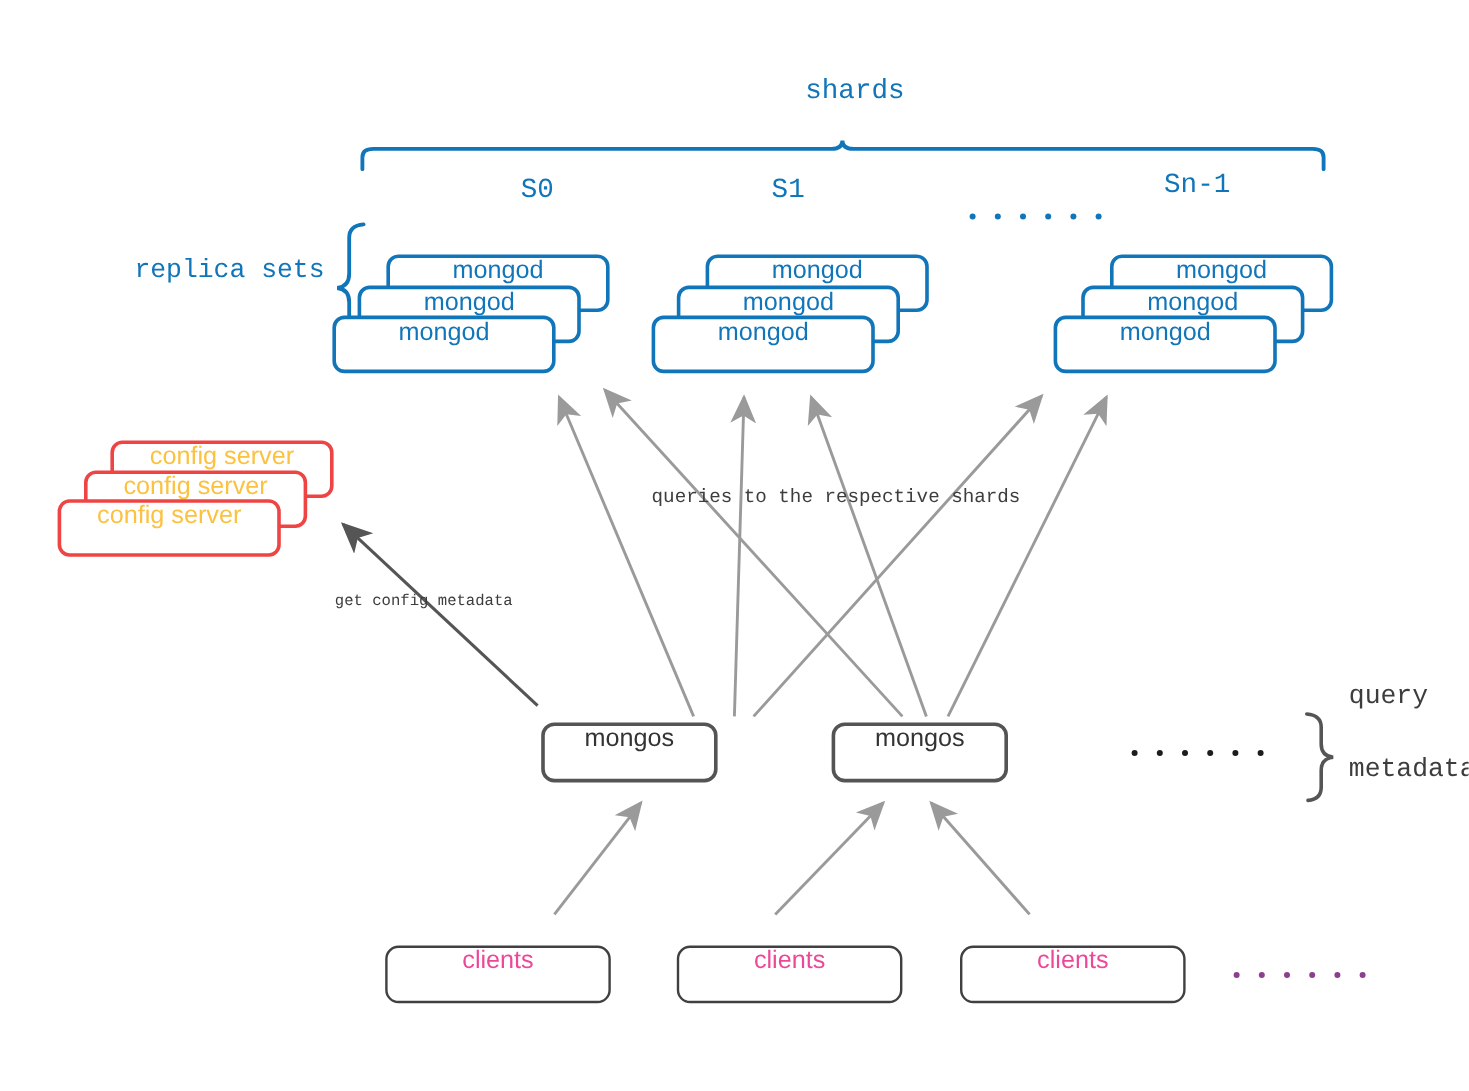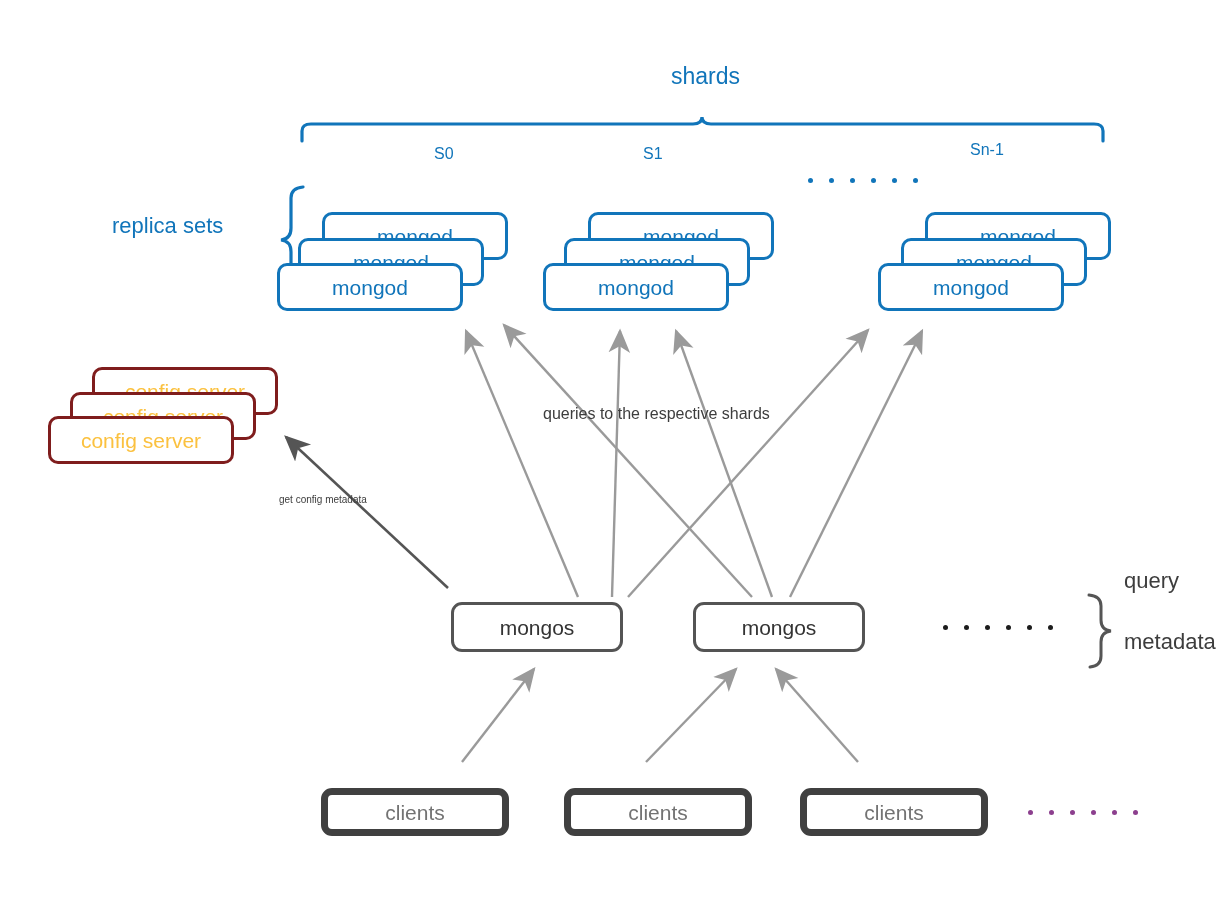--- a/index.html
+++ b/index.html
@@ -25,75 +25,75 @@
     width: 1224px;
     height: 909px;
     pointer-events: none;
   }
 
   
   .node {
     position: absolute;
     box-sizing: border-box;
     display: flex;
-    align-items: center;
     justify-content: center;
     background: #ffffff;
     border-radius: 10px;
     white-space: nowrap;
   }
   .node-label {
     line-height: 1;
   }
 
   .mongod-box {
     width: 186px;
     height: 48px;
     border: 3px solid #1175ba;
     color: #1175ba;
     font-size: 21px;
   }
   .configsrv-box {
     width: 186px;
     height: 48px;
-    border: 3px solid #7f1d1d;
+    border: 3px solid #ef4444;
     color: #fbc13f;
     font-size: 21px;
   }
   .mongos-box {
-    width: 172px;
+    width: 147px;
     height: 50px;
     border: 3px solid #545454;
     border-radius: 11px;
     color: #333333;
     font-size: 21px;
   }
   .clients-box {
     width: 188px;
     height: 48px;
-    border: 7px solid #404040;
+    border: 2px solid #404040;
     border-radius: 11px;
-    color: #737373;
+    color: #ec4899;
     font-size: 21px;
   }
 
   
   .txt {
     position: absolute;
     white-space: nowrap;
     line-height: 1.15;
+    font-family: Liberation Mono, monospace;
   }
   .txt-blue   { color: #1175ba; }
   .txt-dark   { color: #3d3d3d; }
 
   .lbl-shards      { font-size: 23px; }
-  .lbl-shardname   { font-size: 16px; }
+  .lbl-shardname   { font-size: 23px; }
   .lbl-replicasets { font-size: 22px; }
   .lbl-queries     { font-size: 16px; }
-  .lbl-metadata    { font-size: 10px; }
+  .lbl-metadata    { font-size: 13px; }
   .lbl-routers     { font-size: 22px; }
 
   
   .dots {
     position: absolute;
     display: flex;
     align-items: center;
   }
   .dots i {
     display: block;

